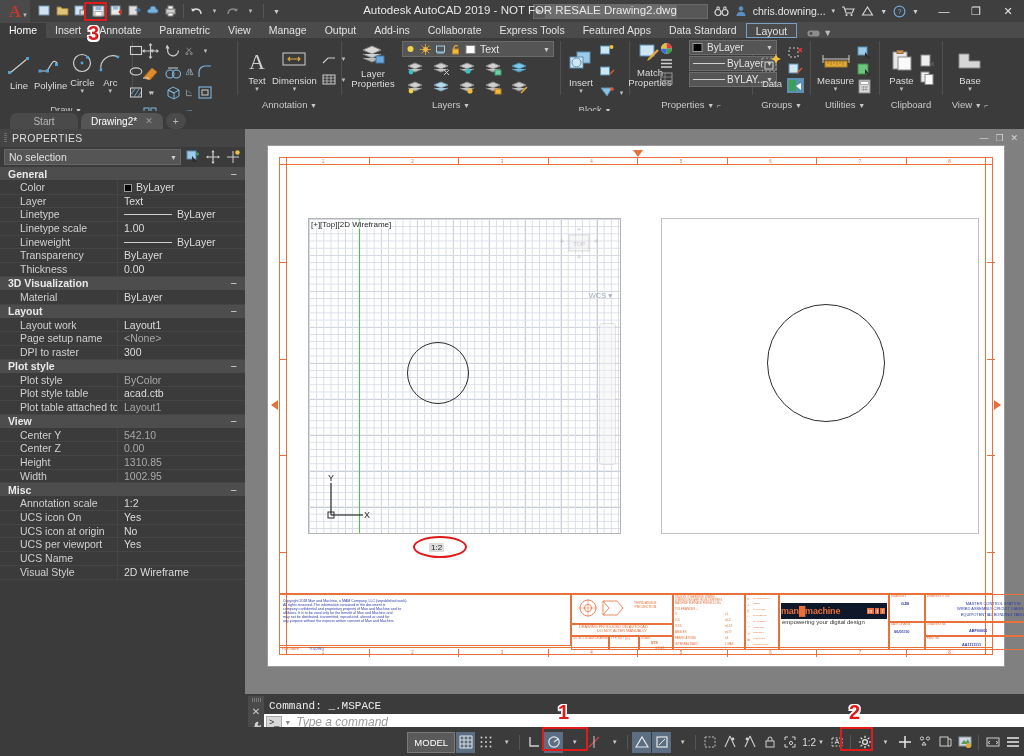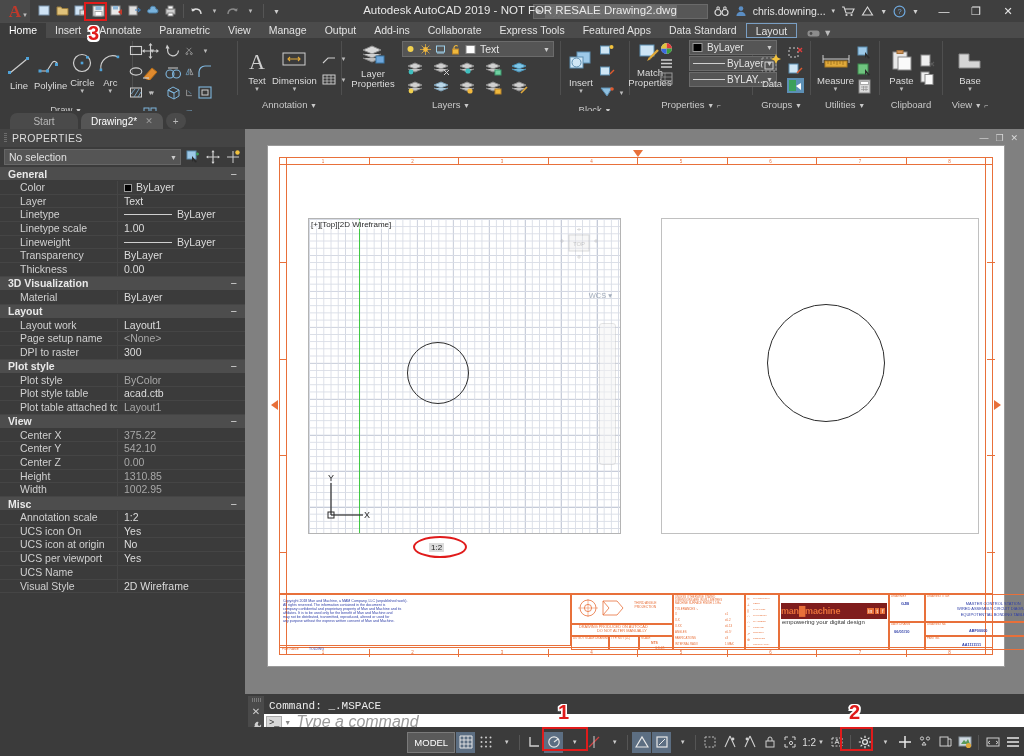--- a/index.html
+++ b/index.html
@@ -207,21 +207,21 @@
   }
   .cmd-left { position:absolute; left:0; top:0; width:16px; height:36px; background:#4a4a4a;
      display:flex; flex-direction:column; align-items:center; padding-top:2px; gap:4px;}
   .cmd-hist { position:absolute; left:16px; top:2px; right:0; height:15px;
      background:#3b3b3b; color:#ededed; font-family:"Liberation Mono", monospace; font-size:11px;
      display:flex; align-items:center; padding-left:5px;}
   .cmd-input { position:absolute; left:16px; top:18px; right:0; height:16px; background:#ffffff;
      display:flex; align-items:center; padding-left:2px; }
   .cmd-input .pb { background:#d9d9d9; border:1px solid #a9a9a9; font-size:9px; color:#333;
      padding:0 2px; margin-right:2px;}
-  .cmd-input .ph { color:#9a9a9a; font-style:italic; font-size:16px;}
+  .cmd-input .ph { color:#9a9a9a; font-style:italic; font-size:12px;}
 
   
   .ltabs { position:absolute; left:0; top:732px; width:1024px; height:17px; background:#3b3b3b;
      display:flex; align-items:flex-end; padding-left:12px; }
   .ltab { height:15px; padding:0 10px; font-size:10px; display:flex; align-items:center;
      border-radius:6px 6px 0 0; color:#b6b6b6; background:#3b3b3b;}
   .ltab.active { background:#4f4f4f; color:#ffffff;}
   .ltab.plus { border-radius:8px; padding:0 6px; }
   .statusrow { position:absolute; left:0; top:727px; width:1024px; height:29px; background:#3b3b3b;
      display:flex; align-items:center; }
@@ -1084,24 +1084,20 @@
     <div class="prow">
       <div class="pn">Plot table attached to</div>
       <div class="pv dim">Layout1</div>
     </div>
 
     <div class="cat">
       <span>View</span>
       <span class="minus">−</span>
     </div>
     <div class="prow">
-      <div class="pn">Center X</div>
-      <div class="pv dim">375.22</div>
-    </div>
-    <div class="prow">
       <div class="pn">Center Y</div>
       <div class="pv dim">542.10</div>
     </div>
     <div class="prow">
       <div class="pn">Center Z</div>
       <div class="pv dim">0.00</div>
     </div>
     <div class="prow">
       <div class="pn">Height</div>
       <div class="pv dim">1310.85</div>
@@ -1321,21 +1317,21 @@
             <div class="tb-txt" style="left: 468px; top: 37.8px; font-size: 3.6px;">↗</div>
             <div class="tb-txt" style="left: 474px; top: 38.3px; font-size: 2.5px;">RUNOUT</div>
             <div class="tb-txt" style="left: 468px; top: 43.6px; font-size: 3.6px;">⊕</div>
             <div class="tb-txt" style="left: 474px; top: 44.1px; font-size: 2.5px;">POSITION</div>
             <div class="tb-txt" style="left: 468px; top: 49.4px; font-size: 3.6px;">○</div>
             <div class="tb-txt" style="left: 474px; top: 49.9px; font-size: 2.5px;">CIRCULARITY</div>
           </div>
 
         <div class="tb-cell" style="left:500px; top:0; width:110px; height:56px;"></div>
         <div class="mm-logo" style="left:502px; top:9px; width:106px; height:30px;">
-          <div style="display:flex; align-items:center; height:16px; background:#7f1d1d;justify-content:space-between;">
+          <div style="display:flex; align-items:center; height:16px; background:#0f172a;justify-content:space-between;">
             <span class="top">man█machine</span>
             <span style="margin-left:auto; display:flex; gap:1px; padding-right:2px">
               <span style="background:#e8703a;color:#fff;font-size:5px;padding:0 1.6px">in</span>
               <span style="background:#e8703a;color:#fff;font-size:5px;padding:0 1.6px">t</span>
               <span style="background:#e8703a;color:#fff;font-size:5px;padding:0 1.6px">f</span>
             </span>
           </div>
           <div class="bot" style="padding-left:1px">empowering your digital design</div>
         </div>
 

